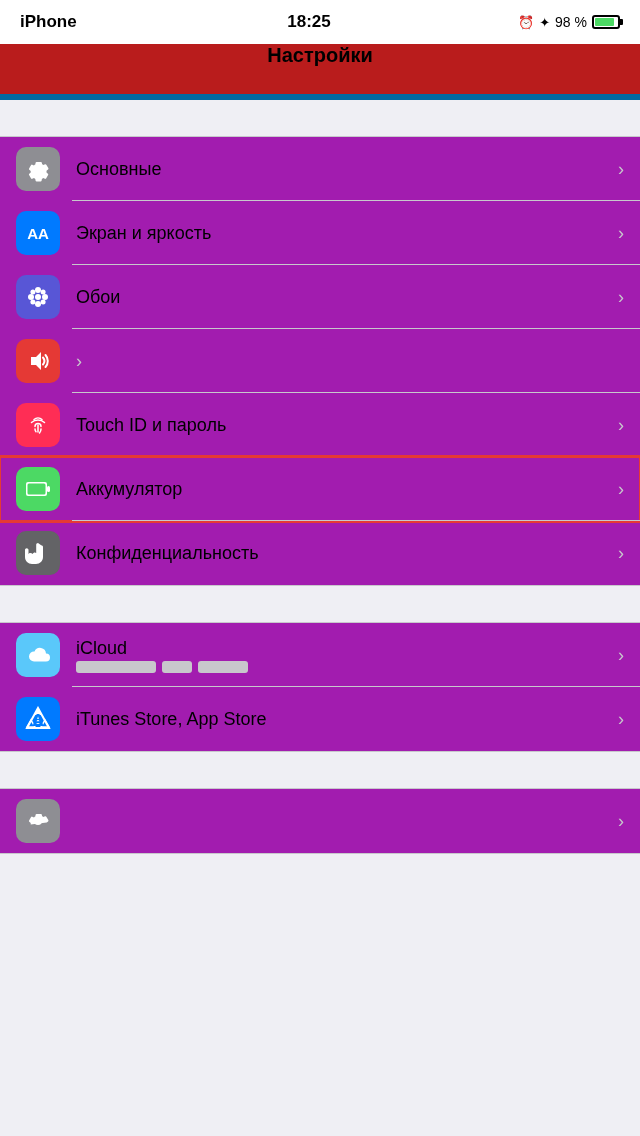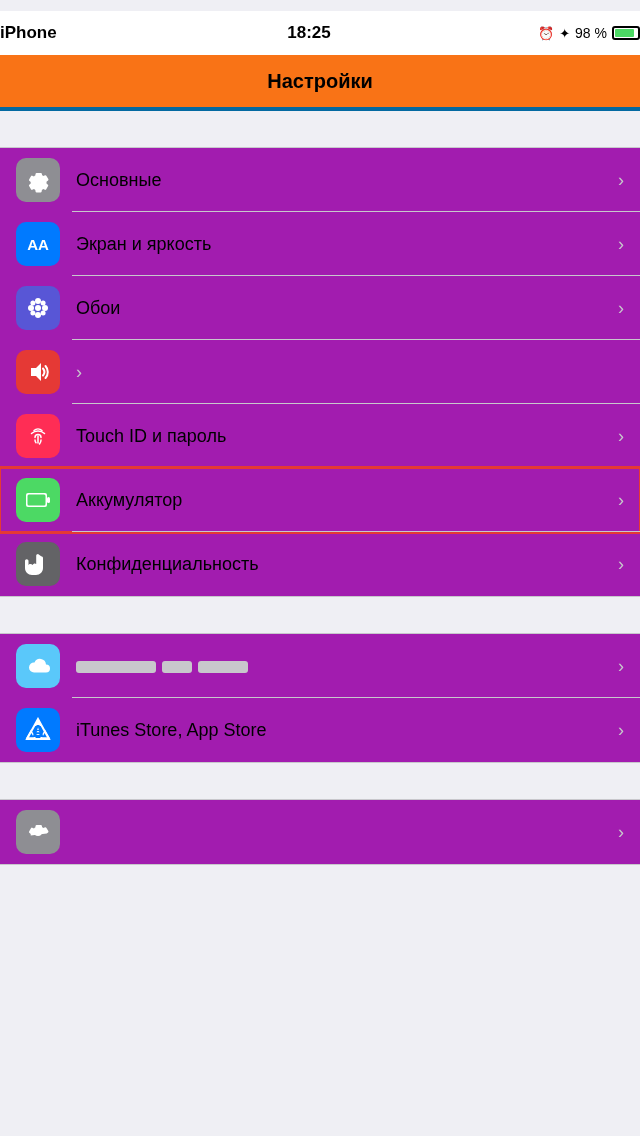--- a/index.html
+++ b/index.html
@@ -12,22 +12,21 @@
       overflow-x: hidden;
     }
 
     
     .status-bar {
       background: #fff;
       height: 44px;
       display: flex;
       align-items: center;
       justify-content: space-between;
-      padding: 0 0;
-      margin-top: 11px;
+      padding: 0 20px;
     }
     .status-left {
       font-size: 17px;
       font-weight: 600;
       color: #000;
       min-width: 80px;
     }
     .status-center {
       font-size: 17px;
       font-weight: 600;
@@ -66,25 +65,24 @@
     }
     .battery-fill {
       height: 100%;
       width: 88%;
       background: #4cd964;
       border-radius: 1px;
     }
 
     
     .nav-bar {
-      background: #f97316;
-      border-bottom: 4px solid #0369a1;
+      background: #b91c1c;
+      border-bottom: 6px solid #0369a1;
       height: 56px;
       display: flex;
-      align-items: center;
       justify-content: center;
     }
     .nav-title {
       font-size: 20px;
       font-weight: 600;
       color: #000;
     }
     .group-spacer {
       height: 36px;
       background: #efeff4;
@@ -287,20 +285,21 @@
 
 <div class="settings-list">
 
   <div class="settings-item">
     <div class="item-icon icon-light-blue">
       <svg width="28" height="20" viewBox="0 0 28 20" fill="white">
         <path d="M22 8.5a6 6 0 0 0-11.5-2A5 5 0 0 0 5 11.5a5 5 0 0 0 5 5h12a4 4 0 0 0 0-8z"></path>
       </svg>
     </div>
     <div class="item-label-wrap">
+      <div class="item-label">iCloud</div>
       <div class="item-sublabel">
         <span class="sublabel-block" style="width:80px;"></span>
         <span class="sublabel-block" style="width:30px;"></span>
         <span class="sublabel-block" style="width:50px;"></span>
       </div>
     </div>
     <span class="chevron">›</span>
   </div>
 
   <div class="settings-item">

